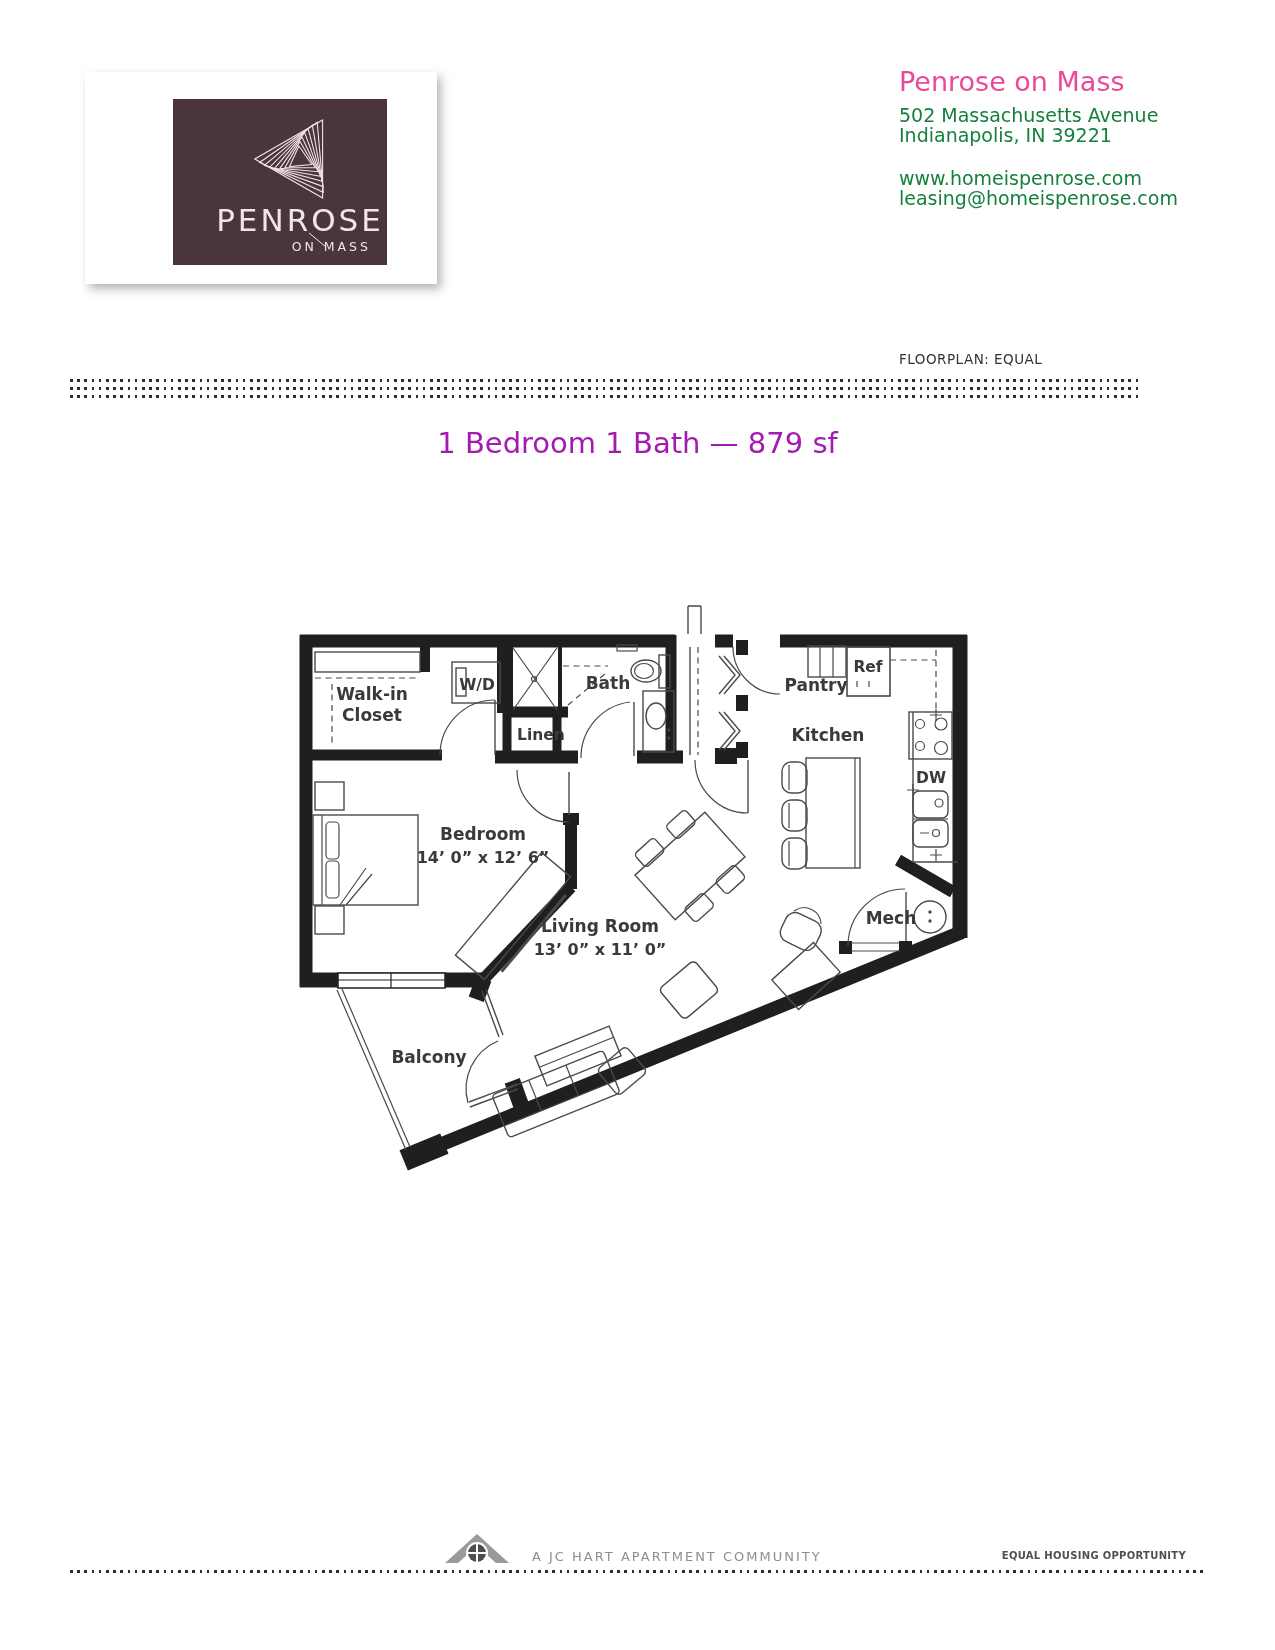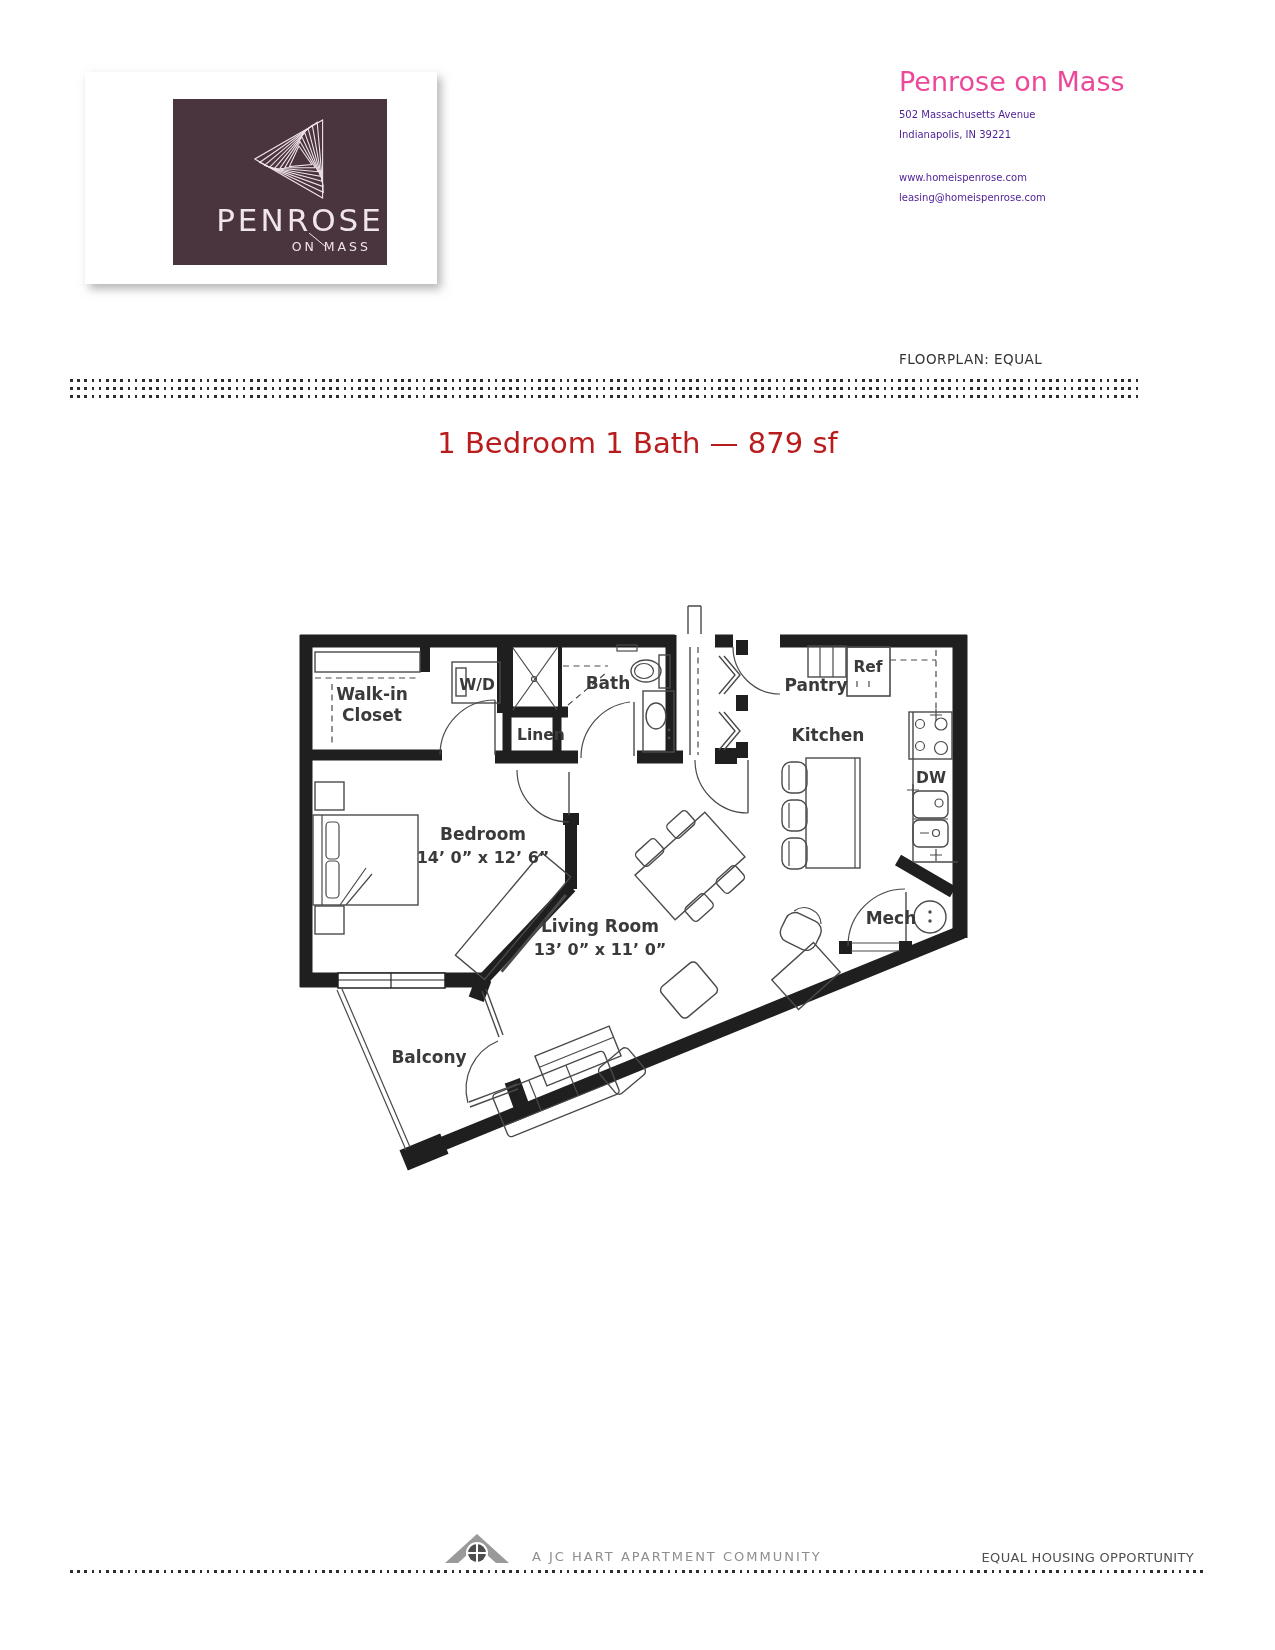--- a/index.html
+++ b/index.html
@@ -11,48 +11,48 @@
              box-shadow:4px 5px 9px rgba(110,110,110,.5);}
   .logo-square{position:absolute;left:88px;top:27px;width:174px;height:166px;background:#4a343e;padding-left:40px;}
   .logo-square svg{display:block;}
   #penrose-spiral polygon{fill:none;stroke:#efe3e8;stroke-width:1.1;}
   .logo-word{font-size:31px;letter-spacing:3px;fill:#f0e5ea;font-weight:400;}
   .logo-sub{font-size:12.5px;letter-spacing:3px;fill:#f0e5ea;}
 
   
   .hdr{position:absolute;left:899px;top:66px;color:#333;}
   .hdr-company{font-size:27px;color:#ec4899;margin:0 0 8px 0;font-weight:500;}
-  .hdr-line{font-size:10px;color:#4c1d95;line-height:20px;}
+  .hdr-line{font-size:19px;color:#15803d;line-height:20px;}
   .hdr-gap{height:23px;}
   .floorplan-label{position:absolute;left:899px;top:351px;font-size:13.5px;color:#333;letter-spacing:.5px;}
 
   
   .dotrow{height:3px;background-image:repeating-linear-gradient(to right,#2d2d2d 0 2.6px,transparent 2.6px 7.2px);}
   .divider-top{position:absolute;left:70px;top:379px;width:1070px;}
   .divider-top .dotrow{margin-bottom:5px;}
   .divider-bottom{position:absolute;left:70px;top:1570px;width:1135px;}
 
   
   .plan-title{position:absolute;left:0;top:426px;width:1275px;text-align:center;
-              font-size:29px;color:#b91c1c;}
+              font-size:29px;color:#a21caf;}
 
   
   .plan-svg{position:absolute;left:280px;top:588px;}
   .walls path,.walls line{stroke:#1f1f1f;fill:none;}
   .walls rect{fill:#1f1f1f;stroke:none;}
   .thin{stroke:#4a4a4a;fill:none;stroke-width:1.4;}
   .thin2{stroke:#4a4a4a;fill:none;stroke-width:1.2;}
   .dash{stroke:#4a4a4a;fill:none;stroke-width:1.2;stroke-dasharray:6 4.5;}
   .rlabel{font-family:"DejaVu Sans",sans-serif;font-size:17px;font-weight:600;fill:#3a3a3a;text-anchor:middle;}
   .rlabel-sm{font-family:"DejaVu Sans",sans-serif;font-size:15.5px;font-weight:600;fill:#3a3a3a;text-anchor:middle;}
   .rdim{font-family:"DejaVu Sans",sans-serif;font-size:16px;font-weight:600;fill:#3a3a3a;text-anchor:middle;}
 
   
   .footer-community{position:absolute;left:532px;top:1549px;font-size:13px;letter-spacing:2px;color:#8e8e8e;}
-  .footer-equal{position:absolute;right:81px;top:1550px;font-size:13px;letter-spacing:.3px;color:#4f4f4f;}
+  .footer-equal{position:absolute;right:89px;top:1550px;font-size:10px;letter-spacing:.3px;color:#4f4f4f;font-weight:bold;}
   .footer-house{position:absolute;left:0;top:0;}
 </style>
 </head>
 <body>
 
 <div id="page">
 
   <div class="logo-card">
     <div class="logo-square">
       <svg width="174" height="166" viewBox="0 0 174 166">

